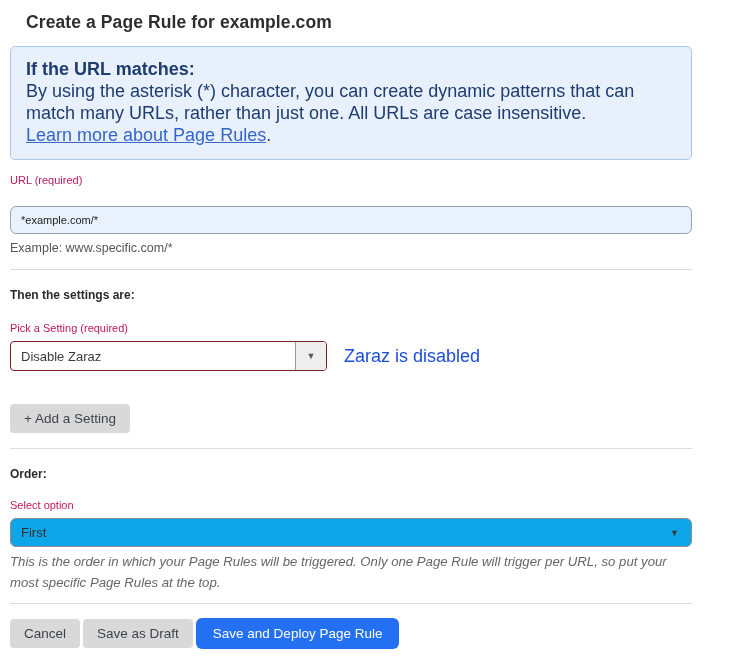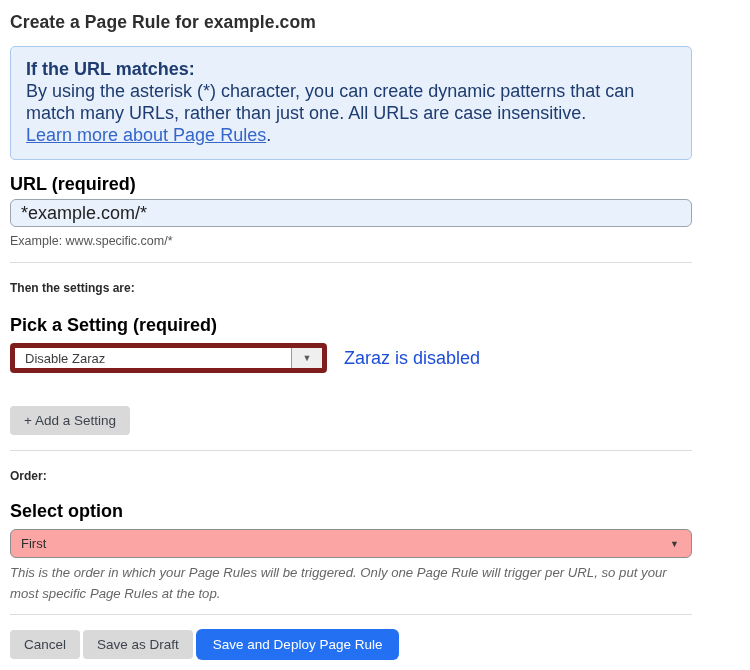--- a/index.html
+++ b/index.html
@@ -9,20 +9,21 @@
     color: #2b2b2b;
     padding: 12px 10px 0 10px;
   }
   .container { width: 682px; }
 
   .page-title {
     font-size: 17.5px;
     font-weight: 700;
     color: #2e2e2e;
     letter-spacing: 0.1px;
+    margin-left: 16px;
   }
 
   .info-box {
     margin-top: 13px;
     background: #e7f0fb;
     border: 1px solid #abc9ec;
     border-radius: 5px;
     padding: 11px 15px 13px 15px;
     color: #1f3c70;
     font-size: 18px;
@@ -32,35 +33,34 @@
   .info-body { max-width: 645px; }
   .info-link-line a {
     color: #3566c9;
     text-decoration: underline;
     cursor: pointer;
   }
   .info-link-suffix { color: #1f3c70; }
 
   .field-label {
     margin-top: 14px;
-    font-size: 18px;
-    color: #000000;
-    font-weight: bold;
+    font-size: 11px;
+    color: #be185d;
   }
   .url-input {
     display: block;
-    margin-top: 4px;
+    margin-top: 20px;
     width: 682px;
     height: 28px;
     background: #e9f1fd;
     border: 1px solid #9aa5b1;
     border-radius: 6px;
     padding: 0 10px;
     font-family: "Liberation Sans", sans-serif;
-    font-size: 18px;
+    font-size: 11px;
     color: #222222;
     outline: none;
   }
   .field-hint {
     margin-top: 7px;
     font-size: 12.5px;
     color: #555555;
   }
 
   .divider {
@@ -79,21 +79,21 @@
   .setting-row {
     margin-top: 7px;
     display: flex;
     align-items: center;
   }
   .combo {
     display: flex;
     align-items: stretch;
     width: 317px;
     height: 30px;
-    border: 5px solid #7f1d1d;
+    border: 1px solid #7f1d1d;
     border-radius: 4px;
     background: #ffffff;
     overflow: hidden;
     cursor: pointer;
   }
   .combo-value {
     flex: 1;
     display: flex;
     align-items: center;
     padding-left: 10px;
@@ -130,21 +130,21 @@
   }
   .btn-gray { background: #d9d9d9; color: #3d434d; }
   .add-setting-btn { margin-top: 33px; }
 
   .select-box {
     margin-top: 7px;
     width: 682px;
     height: 29px;
     border: 1px solid #8d8d8d;
     border-radius: 6px;
-    background: #fca5a5;
+    background: #0ea5e9;
     display: flex;
     align-items: center;
     justify-content: space-between;
     padding: 0 12px 0 10px;
     font-size: 13px;
     color: #2f2f2f;
     cursor: pointer;
   }
   .select-caret { font-size: 9px; color: #3a3a3a; }
 

